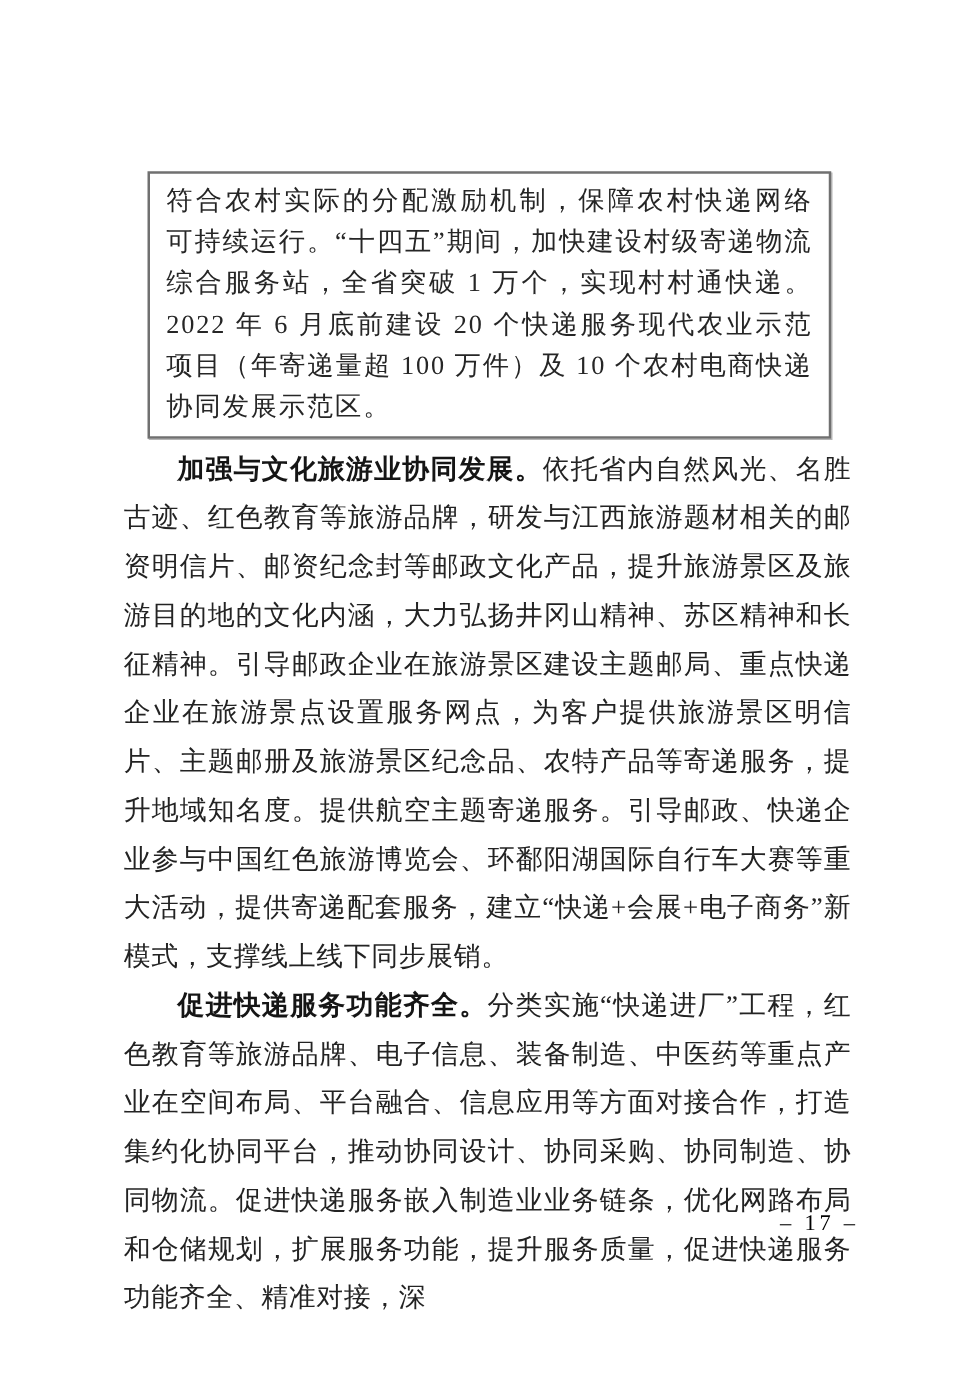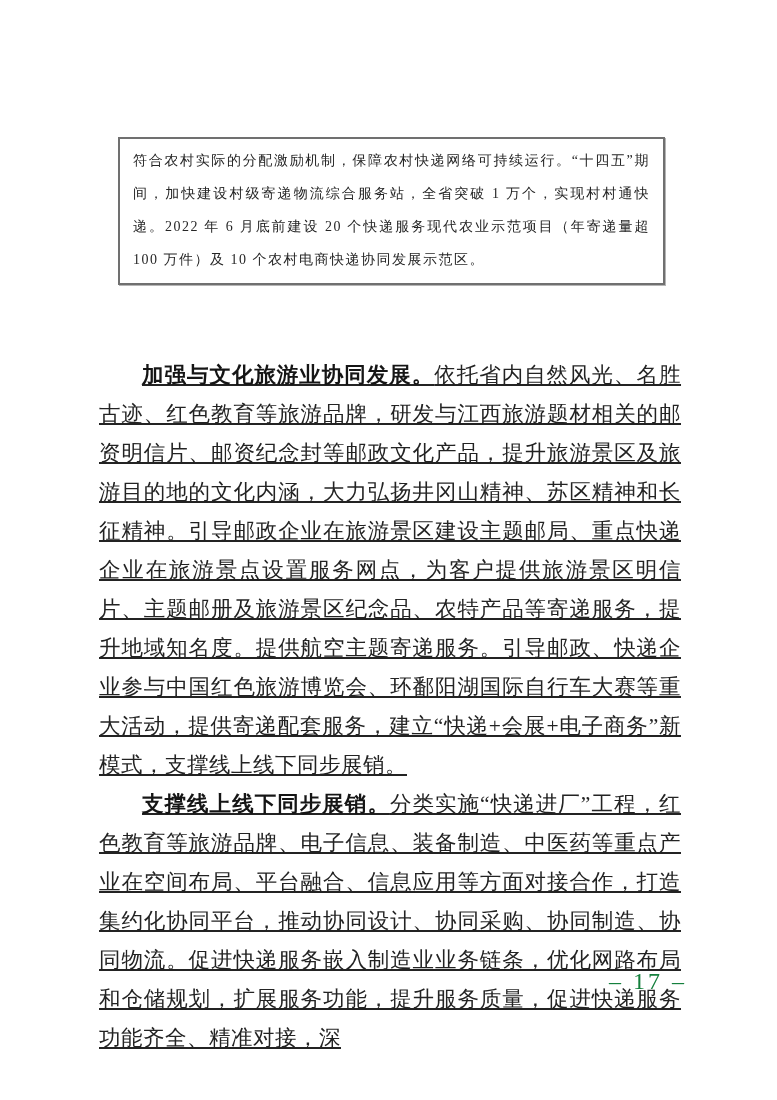--- a/index.html
+++ b/index.html
@@ -26,21 +26,21 @@
     top: 137px;
     width: 547px;
     box-sizing: border-box;
     border: 2px solid #707070;
     box-shadow: 1px 1px 0 #b5b5b5;
     padding: 5px 13px 7px 13px;
     background: #ffffff;
   }
   .boxed-note p {
     margin: 0;
-    font-size: 14px;
+    font-size: 21px;
     line-height: 33px;
     text-align: justify;
     text-justify: inter-character;
     letter-spacing: 1.5px;
     color: #262626;
   }
   
   .body-copy {
     position: absolute;
     left: 99px;
@@ -49,46 +49,45 @@
   }
   .para {
     margin: 0;
     font-size: 21.5px;
     line-height: 39px;
     text-align: justify;
     text-justify: inter-character;
     text-indent: 2em;
     letter-spacing: 0.5px;
     color: #232323;
-    text-decoration: underline;
   }
   .para .lead {
     font-weight: bold;
     color: #151515;
   }
   
   .page-number {
     position: absolute;
     top: 968px;
     right: 90px;
-    font-size: 24px;
+    font-size: 18px;
     letter-spacing: 3px;
-    color: #15803d;
+    color: #000000;
     white-space: nowrap;
   }
 </style>
 </head>
 <body>
 
 <div class="page">
 
   <div class="boxed-note">
     <p>符合农村实际的分配激励机制，保障农村快递网络可持续运行。“十四五”期间，加快建设村级寄递物流综合服务站，全省突破 1 万个，实现村村通快递。2022 年 6 月底前建设 20 个快递服务现代农业示范项目（年寄递量超 100 万件）及 10 个农村电商快递协同发展示范区。</p>
   </div>
 
   <div class="body-copy">
     <p class="para"><span class="lead">加强与文化旅游业协同发展。</span><span>依托省内自然风光、名胜古迹、红色教育等旅游品牌，研发与江西旅游题材相关的邮资明信片、邮资纪念封等邮政文化产品，提升旅游景区及旅游目的地的文化内涵，大力弘扬井冈山精神、苏区精神和长征精神。引导邮政企业在旅游景区建设主题邮局、重点快递企业在旅游景点设置服务网点，为客户提供旅游景区明信片、主题邮册及旅游景区纪念品、农特产品等寄递服务，提升地域知名度。提供航空主题寄递服务。引导邮政、快递企业参与中国红色旅游博览会、环鄱阳湖国际自行车大赛等重大活动，提供寄递配套服务，建立“快递+会展+电子商务”新模式，支撑线上线下同步展销。</span></p>
-    <p class="para"><span class="lead">支撑线上线下同步展销。</span><span>分类实施“快递进厂”工程，红色教育等旅游品牌、电子信息、装备制造、中医药等重点产业在空间布局、平台融合、信息应用等方面对接合作，打造集约化协同平台，推动协同设计、协同采购、协同制造、协同物流。促进快递服务嵌入制造业业务链条，优化网路布局和仓储规划，扩展服务功能，提升服务质量，促进快递服务功能齐全、精准对接，深</span></p>
+    <p class="para"><span class="lead">促进快递服务功能齐全。</span><span>分类实施“快递进厂”工程，红色教育等旅游品牌、电子信息、装备制造、中医药等重点产业在空间布局、平台融合、信息应用等方面对接合作，打造集约化协同平台，推动协同设计、协同采购、协同制造、协同物流。促进快递服务嵌入制造业业务链条，优化网路布局和仓储规划，扩展服务功能，提升服务质量，促进快递服务功能齐全、精准对接，深</span></p>
   </div>
 
   <div class="page-number">– 17 –</div>
 
 </div>
 
 </body></html>

